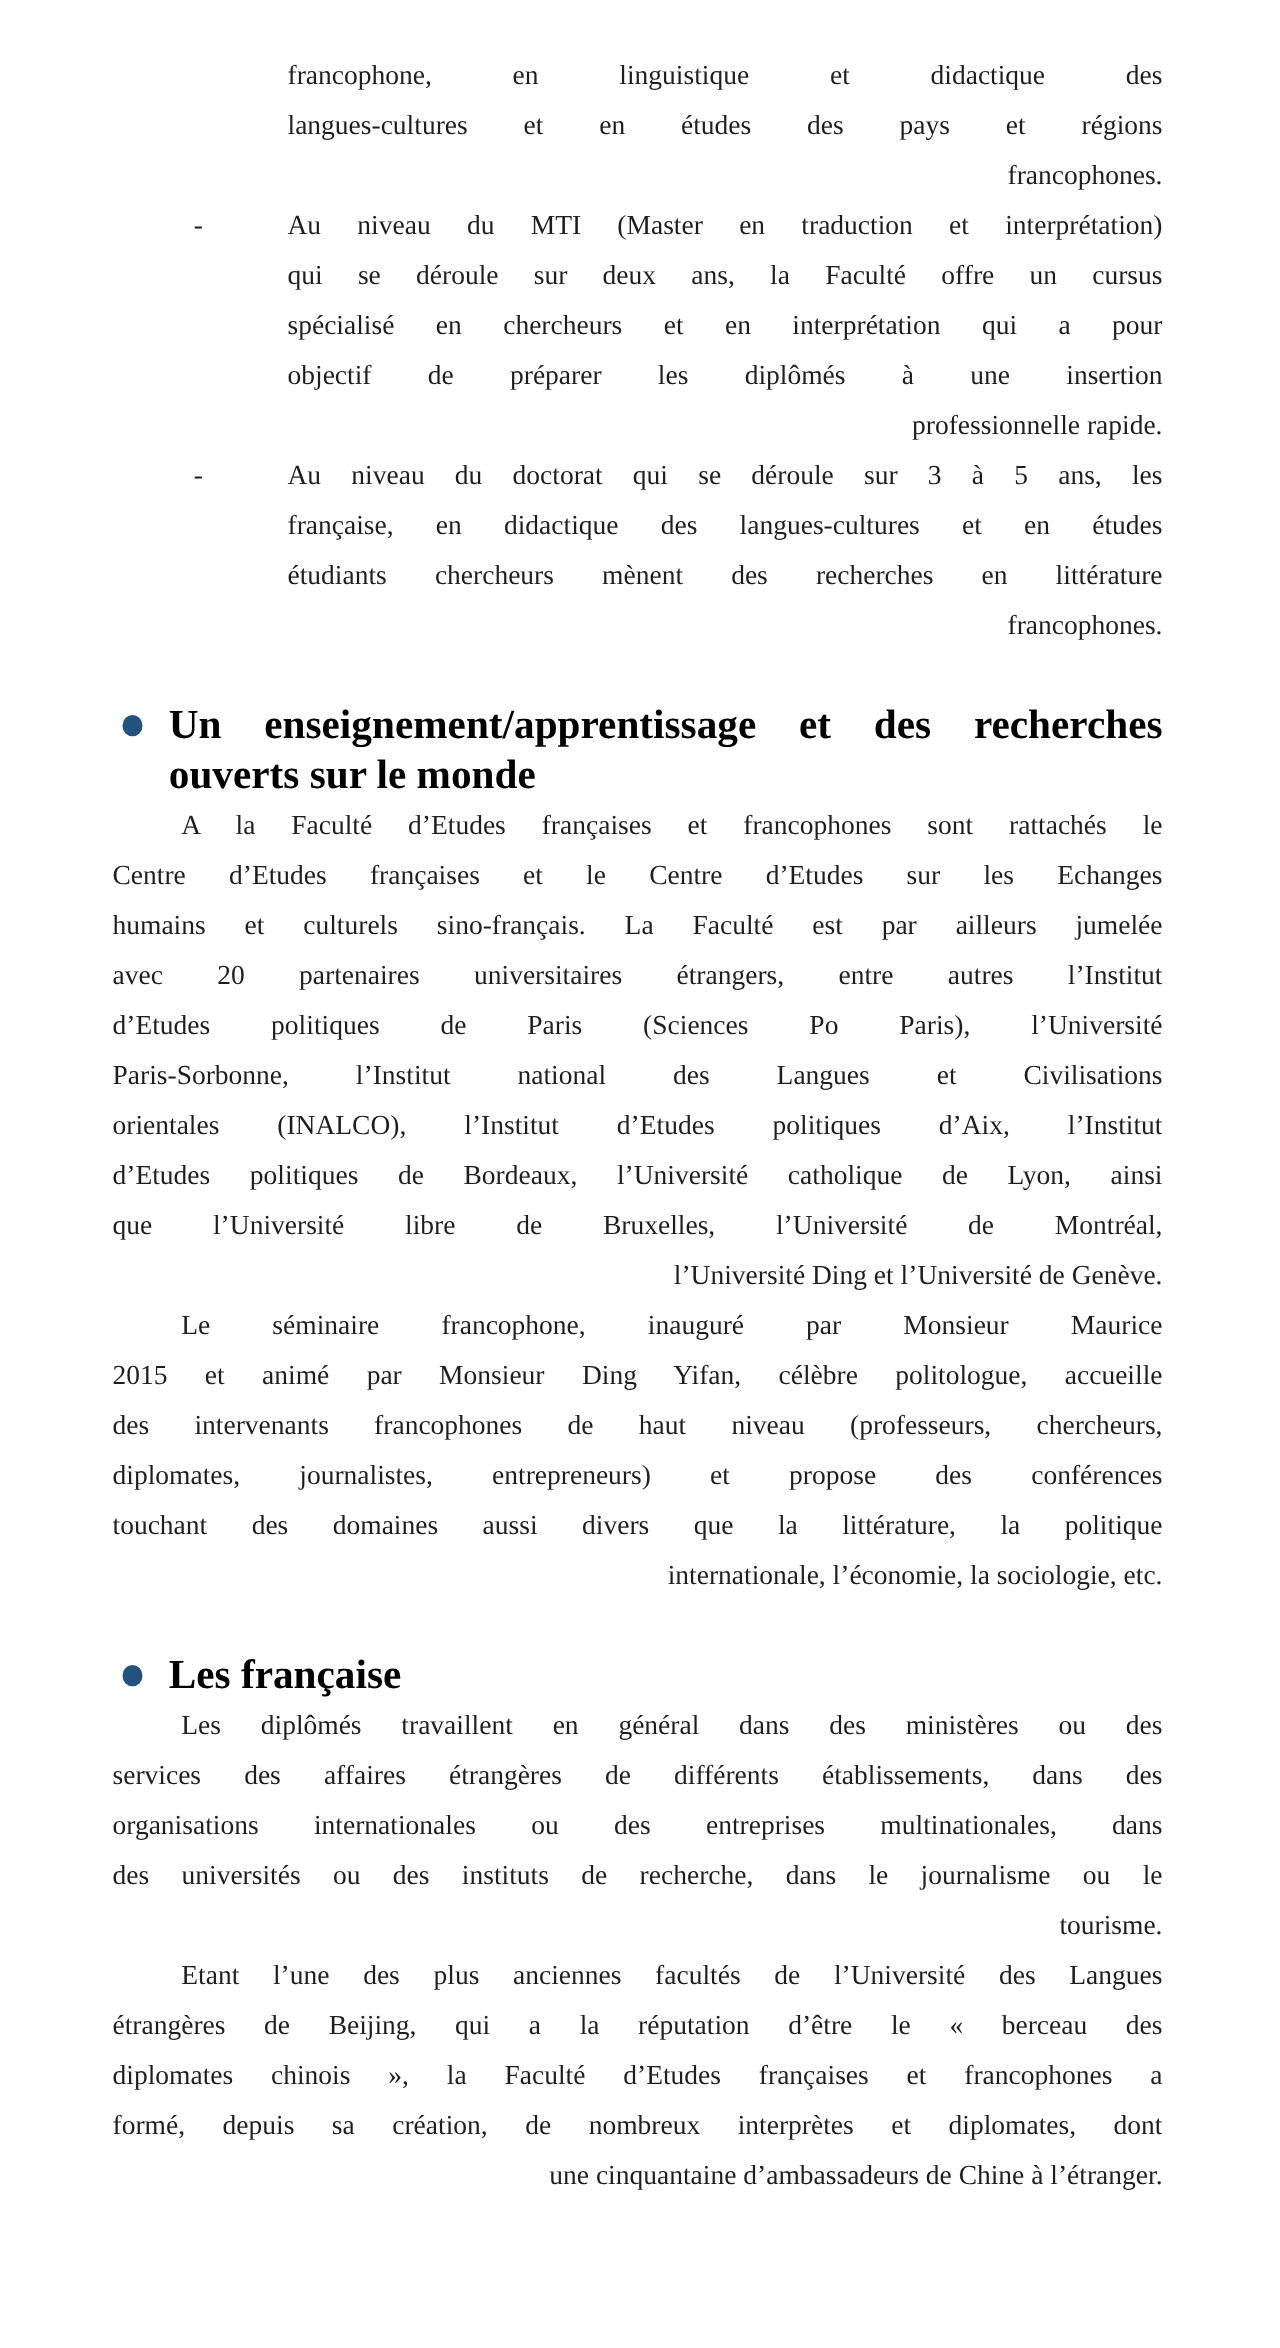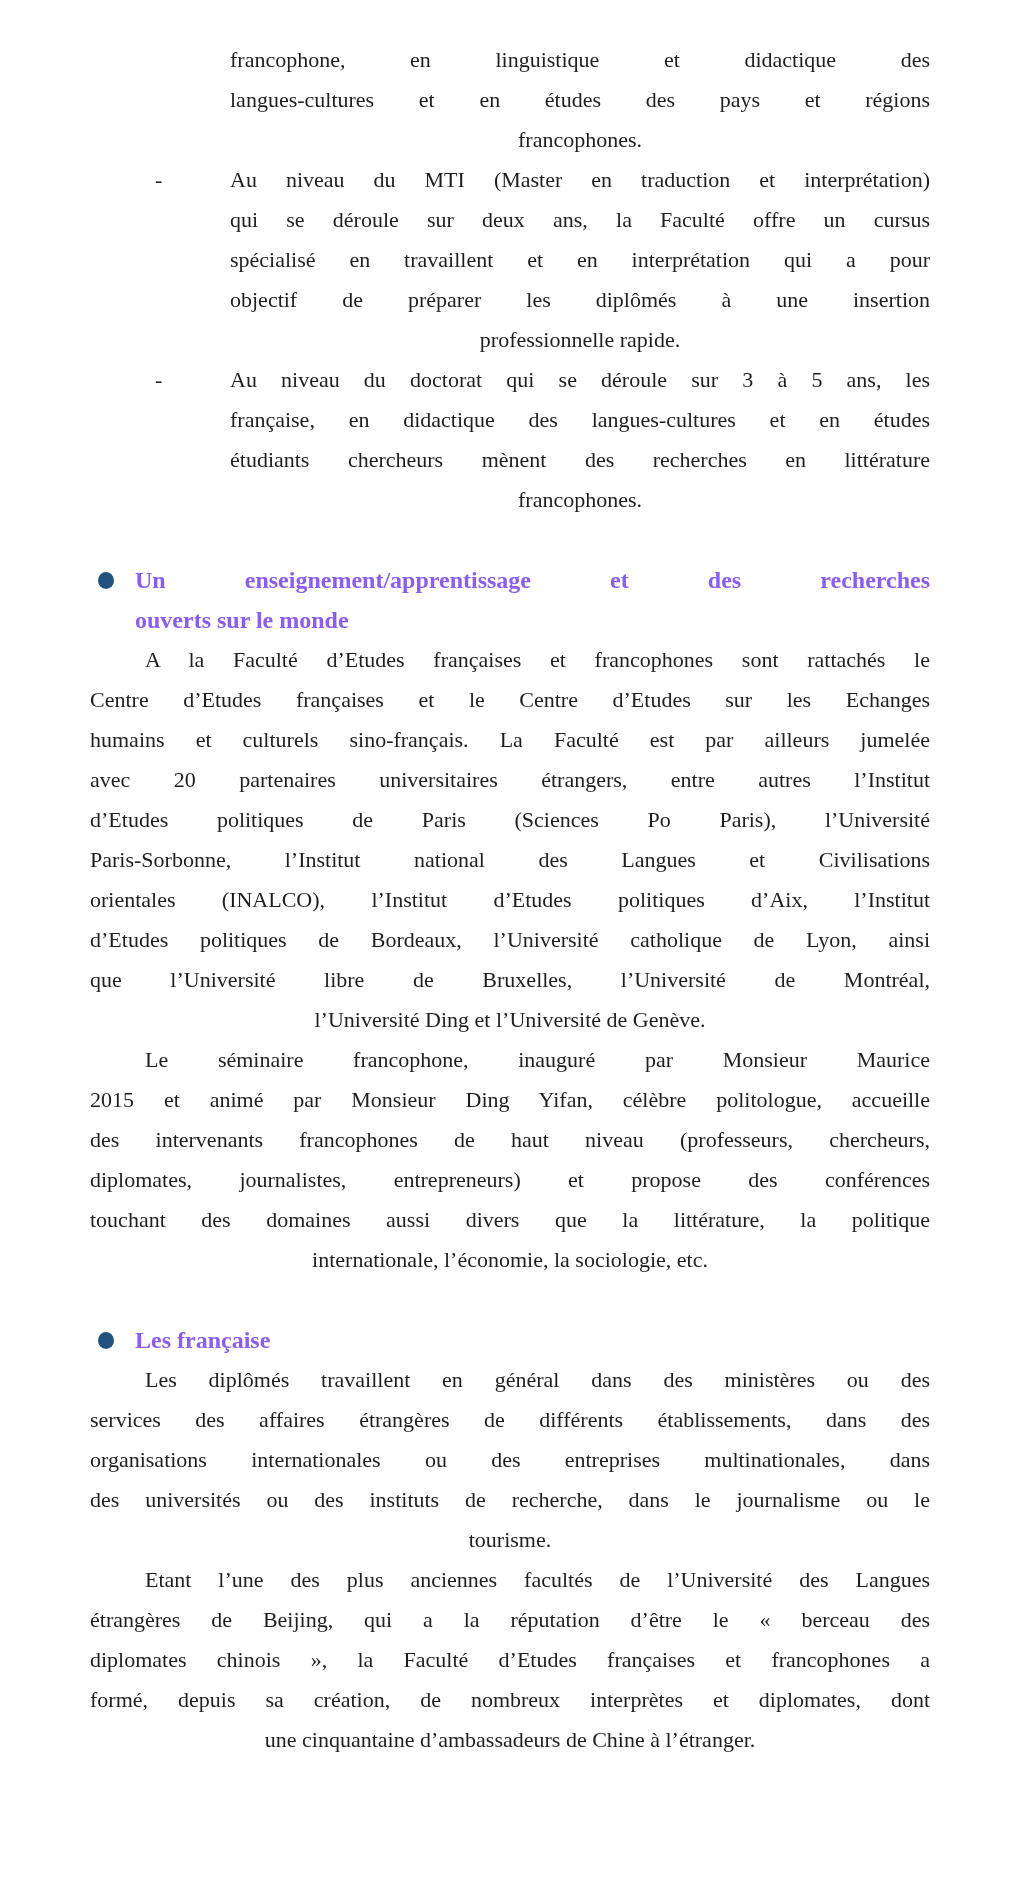--- a/index.html
+++ b/index.html
@@ -20,21 +20,21 @@
     font-size: 22px;
     line-height: 40px;
     height: 40px;
     overflow: hidden;
     white-space: normal;
   }
   
   .jl { text-align: justify; }
   .jl::after { content: ""; display: inline-block; width: 100%; height: 0; }
   
-  .ll { text-align: center; }
+  .ll { text-align: right; }
   
   .indent { padding-left: 55px; }
 
   
   .ditem {
     position: relative;
     margin-left: 230px;
     width: 700px;
   }
   .dash {
@@ -57,26 +57,26 @@
   
   .heading {
     position: relative;
     margin-left: 90px;
     width: 840px;
     margin-top: 40px;
   }
   .h-line {
     margin-left: 45px;
     width: 795px;
-    font-size: 24px;
+    font-size: 33px;
     font-weight: bold;
     line-height: 40px;
     height: 40px;
     overflow: hidden;
-    color: #8b5cf6;
+    color: #000000;
   }
   .h-just { text-align: justify; }
   .h-just::after { content: ""; display: inline-block; width: 100%; height: 0; }
   .bullet {
     position: absolute;
     left: 8px;
     top: 12px;
     width: 16px;
     height: 17px;
     border-radius: 50%;
@@ -91,21 +91,21 @@
   <div class="ditem">
     <div class="tl jl">francophone, en linguistique et didactique des</div>
     <div class="tl jl">langues-cultures et en études des pays et régions</div>
     <div class="tl ll">francophones.</div>
   </div>
 
   <div class="ditem">
     <span class="dash">-</span>
     <div class="tl jl">Au niveau du MTI (Master en traduction et interprétation)</div>
     <div class="tl jl">qui se déroule sur deux ans, la Faculté offre un cursus</div>
-    <div class="tl jl">spécialisé en travaillent et en interprétation qui a pour</div>
+    <div class="tl jl">spécialisé en chercheurs et en interprétation qui a pour</div>
     <div class="tl jl">objectif de préparer les diplômés à une insertion</div>
     <div class="tl ll">professionnelle rapide.</div>
   </div>
 
   <div class="ditem">
     <span class="dash">-</span>
     <div class="tl jl">Au niveau du doctorat qui se déroule sur 3 à 5 ans, les</div>
     <div class="tl jl">française, en didactique des langues-cultures et en études</div>
     <div class="tl jl">étudiants chercheurs mènent des recherches en littérature</div>
     <div class="tl ll">francophones.</div>

